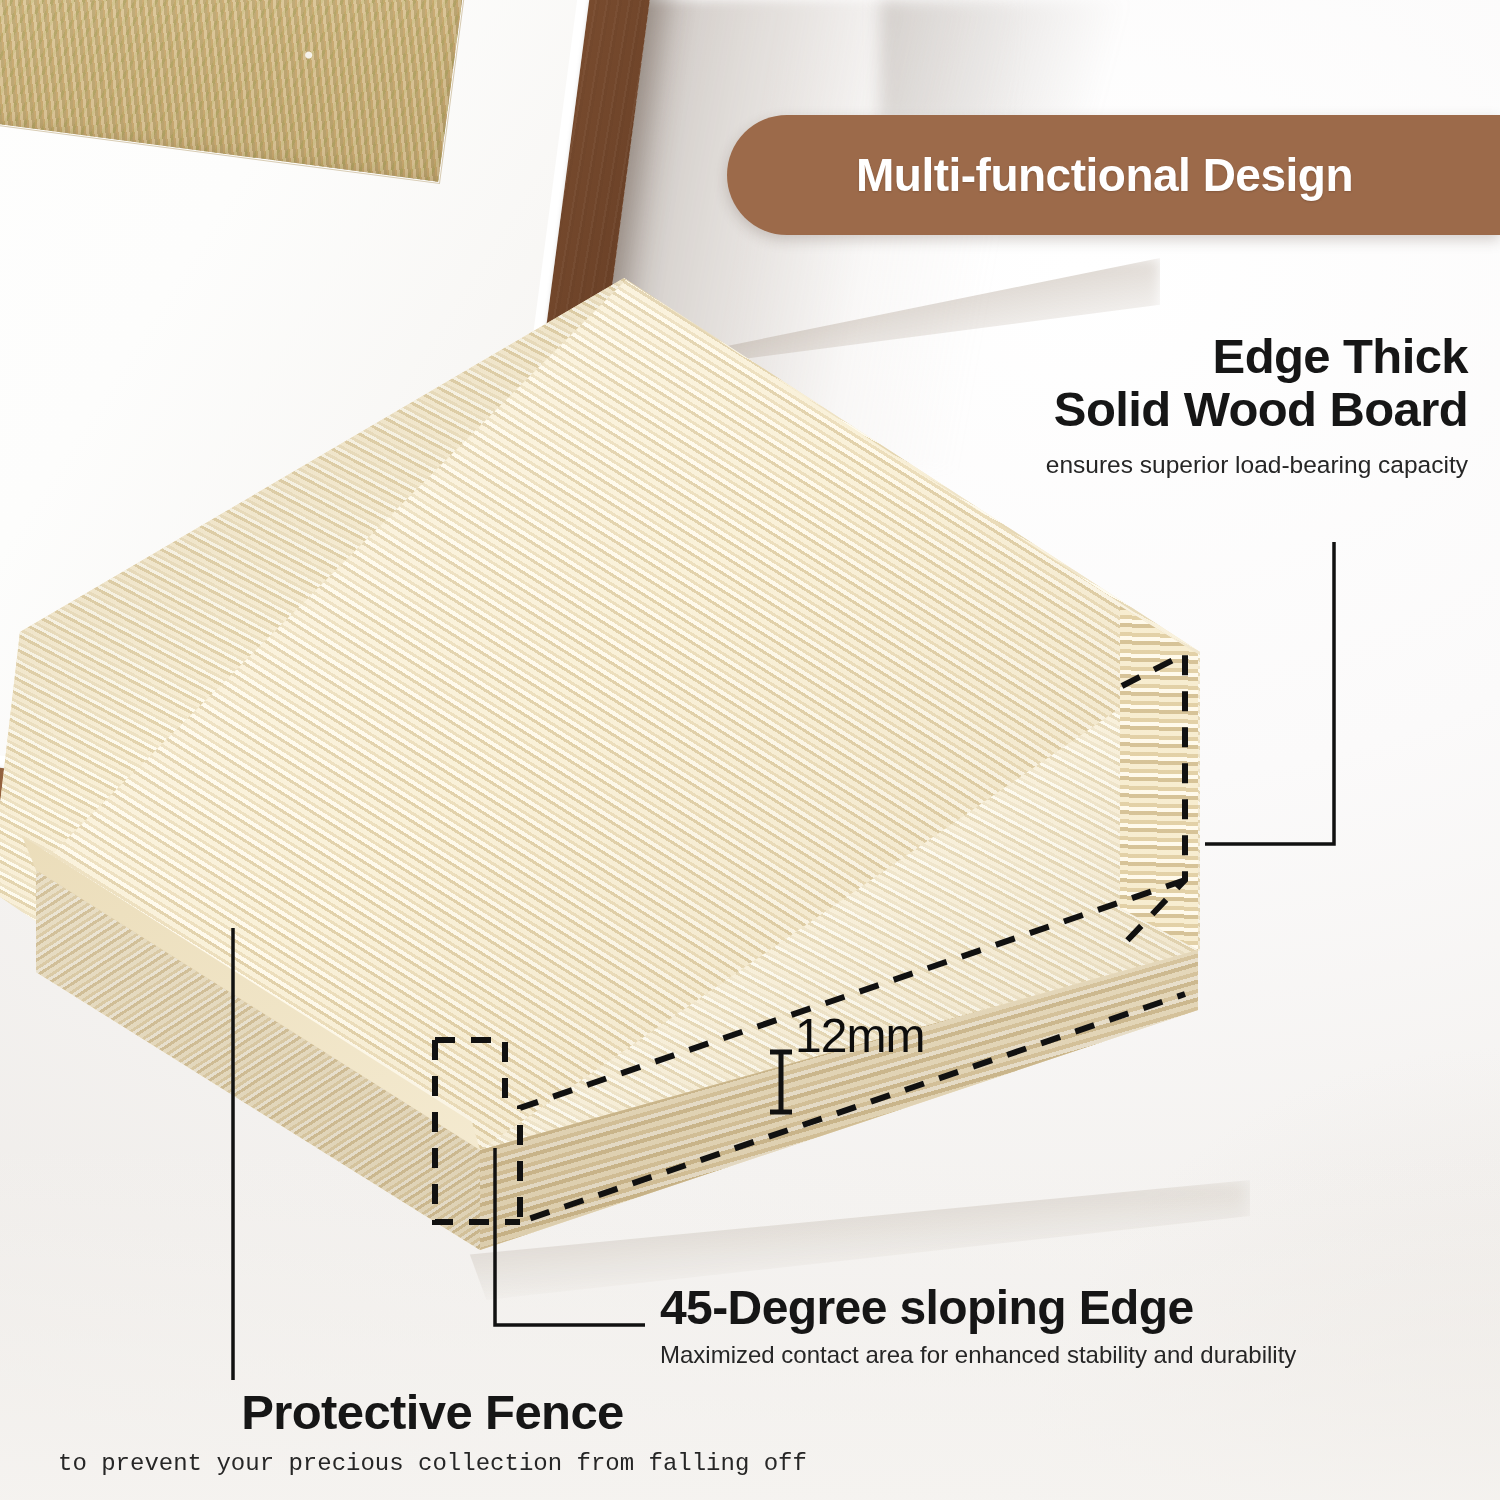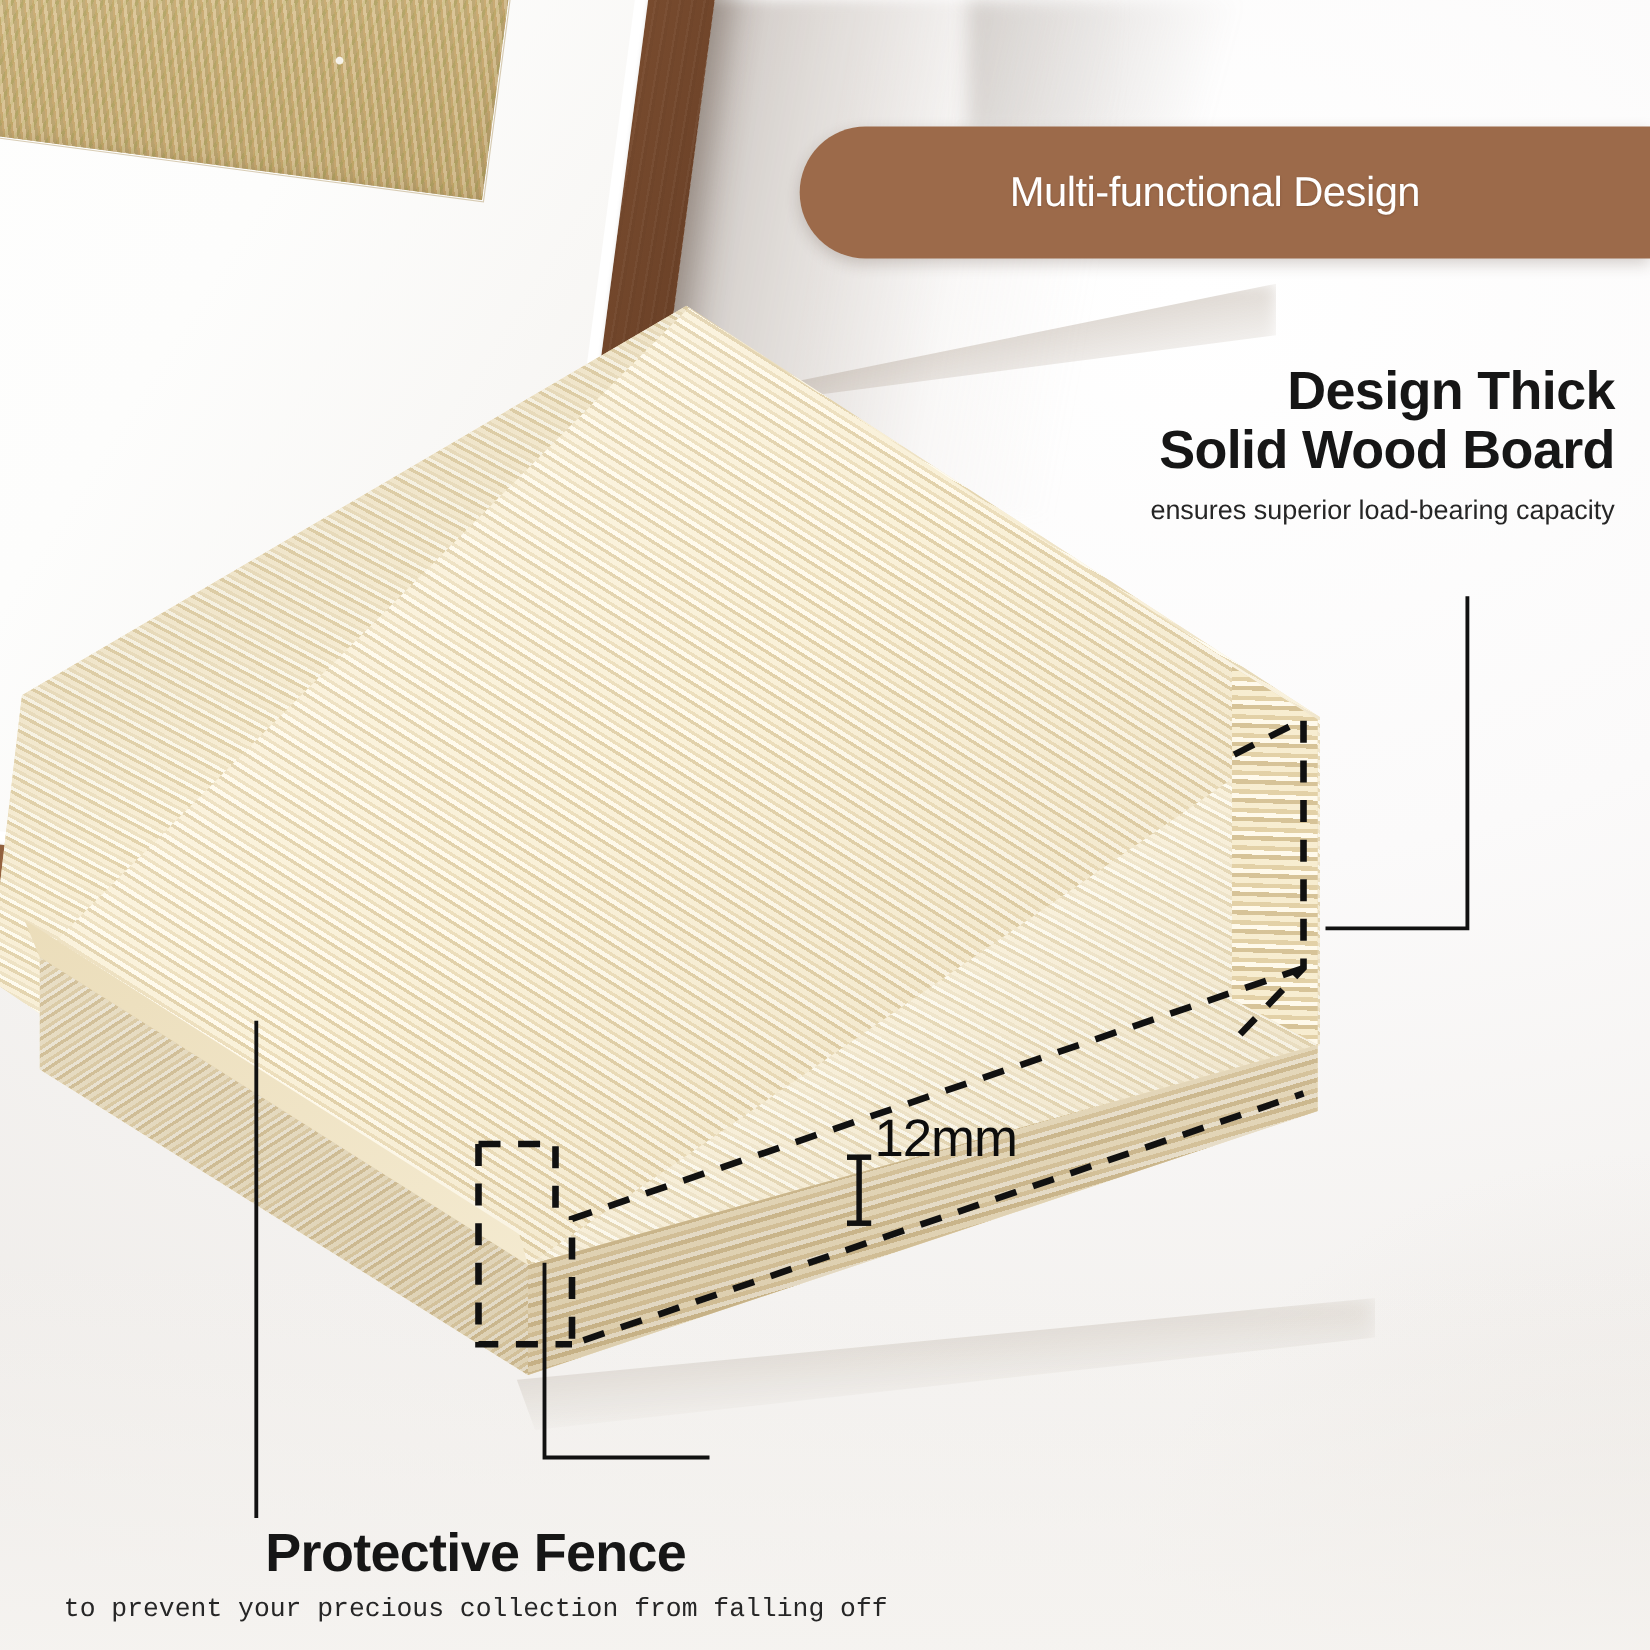--- a/index.html
+++ b/index.html
@@ -174,21 +174,21 @@
   
   .banner{
     position:absolute;left:727px;top:115px;width:773px;height:120px;
     border-radius:60px 0 0 60px;
     display:flex;align-items:center;justify-content:center;
     padding-right:18px;
     box-sizing:border-box;
     box-shadow:0 5px 14px rgba(70,45,30,.22);
   }
   .banner-text{
-    color:#ffffff;font-size:38px;font-weight:400;letter-spacing:-.5px;
+    color:#ffffff;font-size:46px;font-weight:700;letter-spacing:-.5px;
     white-space:nowrap;
     text-shadow:0 1px 2px rgba(60,35,20,.25);
   }
 
   
   .callout{position:absolute;}
   .c-title{font-size:49px;font-weight:600;color:#161616;line-height:1.08;letter-spacing:-.6px;white-space:nowrap;}
   .c-sub{font-size:24.5px;font-weight:400;color:#262626;line-height:1.26;white-space:nowrap;}
 
   #callout-thick{right:32px;top:330px;text-align:right;}
@@ -266,24 +266,28 @@
     </g>
   </svg>
 
   <div class="dim-label">12mm</div>
 
   <div class="banner" style="background: rgb(156, 106, 74);">
     <span class="banner-text" style="color: rgb(255, 255, 255);">Multi-functional Design</span>
   </div>
 
   <div class="callout" id="callout-thick">
-    <div class="c-title">Design Thick</div>
+    <div class="c-title">Edge Thick</div>
     <div class="c-title">Solid Wood Board</div>
     <div class="c-sub">ensures superior load-bearing capacity</div>
   </div>
 
+  <div class="callout" id="callout-45">
+    <div class="c-title">45-Degree sloping Edge</div>
+    <div class="c-sub">Maximized contact area for enhanced stability and durability</div>
+  </div>
 
   <div class="callout" id="callout-fence">
     <div class="c-title">Protective Fence</div>
     <div class="c-sub">to prevent your precious collection from falling off</div>
   </div>
 
 </div>
 
 </body></html>

